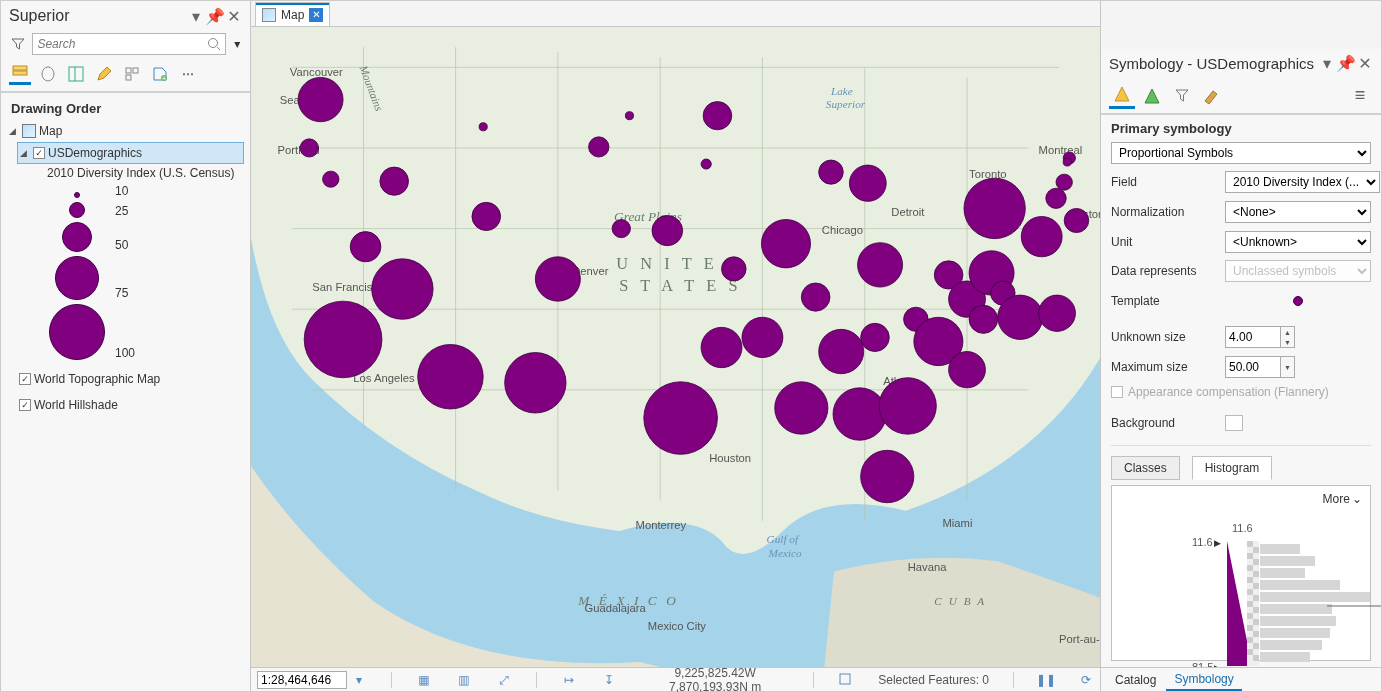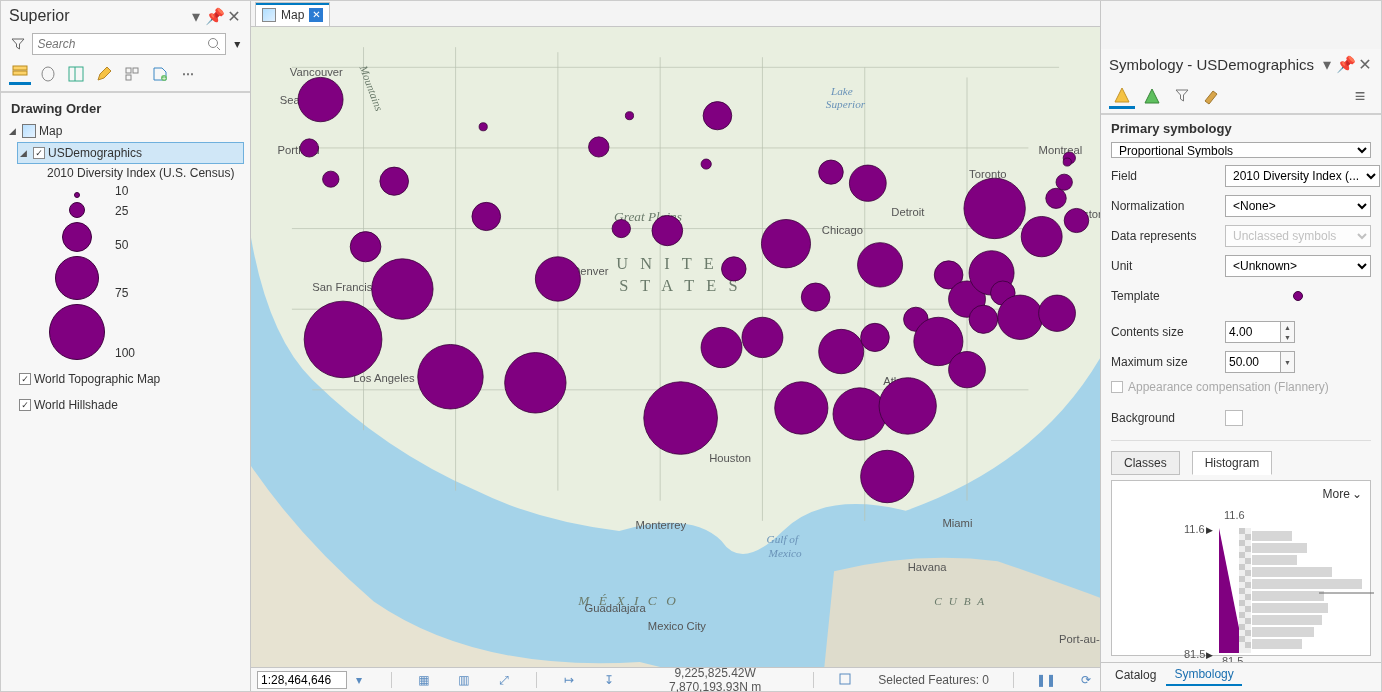--- a/index.html
+++ b/index.html
@@ -48,38 +48,38 @@
   .sb-icon{width:16px;height:16px;display:flex;align-items:center;justify-content:center;cursor:pointer;color:#5a8bc0;}
 
   
   .symbology { width:280px; background:#f7f7f7; display:flex; flex-direction:column;margin-top:48px;}
   .sym-iconrow{ display:flex; gap:4px; padding:4px 8px; border-bottom:2px solid #d0d0d0; align-items:center;}
   .sym-iconrow .ib2{ width:26px;height:26px;display:flex;align-items:center;justify-content:center;cursor:pointer;}
   .sym-iconrow .ib2.active{ border-bottom:3px solid #007ac2;}
   .burger{ margin-left:auto;}
   .sym-body{ padding:6px 10px; display:flex; flex-direction:column; gap:6px; overflow-y:auto; }
   .prim-title{font-weight:bold; font-size:13px;}
-  select.fw, input.fw { width:100%; border:1px solid #aaa; height:16px; font-size:12px; padding:0 3px; background:#fff;}
+  select.fw, input.fw { width:100%; border:1px solid #aaa; height:22px; font-size:12px; padding:0 3px; background:#fff;}
   .fld-row{display:flex; align-items:center; gap:6px; height:24px;}
   .fld-row .lbl{ width:108px; flex-shrink:0;}
   .fld-row select,.fld-row input{ flex:1; border:1px solid #aaa; height:22px; font-size:12px; padding:0 3px; background:#fff;}
   .disabled{ color:#aaa;}
   .dot-tpl{width:10px;height:10px;background:#800080;border-radius:50%; border:1px solid #400040; margin:0 auto;}
   .spin{display:flex;align-items:center;}
   .spin input{width:56px;height:22px;border:1px solid #aaa;font-size:12px;padding:0 3px;}
   .spin .arrows{display:flex;flex-direction:column;border:1px solid #aaa;border-left:none;height:22px;width:14px;}
   .spin .arrows div{flex:1;display:flex;align-items:center;justify-content:center;font-size:7px;color:#555;cursor:pointer;}
   .check-row{display:flex;align-items:center;gap:5px;}
   .check-row .cbx{width:12px;height:12px;border:1px solid #bbb;background:#fff;}
   hr.sep{border:none;border-top:1px solid #ddd;margin:4px 0;}
 
   .sym-tabs{display:flex; gap:12px;}
   .sym-tab{ padding:4px 12px; border:1px solid #c0c0c0; background:#eee; cursor:pointer; font-size:12px;}
   .sym-tab.active{ background:#fff; border-bottom:1px solid #fff; position:relative; z-index:1;}
-  .hist-area{ border:1px solid #c0c0c0; padding:12px; background:#fff; margin-top:-1px; height:176px; position:relative;}
+  .hist-area{ border:1px solid #c0c0c0; padding:20px; background:#fff; margin-top:-1px; height:176px; position:relative;}
   .more-btn{ position:absolute; top:6px; right:8px; font-size:12px; cursor:pointer; display:flex; align-items:center; gap:2px;}
   .bottom-tabs{ display:flex; border-top:1px solid #c6c6c6; height:24px; align-items:center; padding:0 6px; gap:2px;}
   .bt-tab{ padding:3px 8px; font-size:12px; cursor:pointer;}
   .bt-tab.active{ color:#1a6fb0; border-bottom:2px solid #007ac2;}
 
   
   .maplabel { font-family:Georgia,serif; fill:#6b7b6b; font-style:italic;}
   .maplabel2 { font-family:"Segoe UI",sans-serif; fill:#555; font-size:11px;}
   .maplabel-main { font-family:Georgia,serif; fill:#6b7b6b; letter-spacing:4px; font-size:16px;}
   .waterlabel { font-family:Georgia,serif; fill:#6a93b8; font-style:italic; font-size:11px;}
@@ -380,36 +380,36 @@
       <div class="fld-row">
         <span class="lbl">Field</span>
         <select><option>2010 Diversity Index (...</option></select>
 
       </div>
       <div class="fld-row">
         <span class="lbl">Normalization</span>
         <select><option>&lt;None&gt;</option></select>
       </div>
       <div class="fld-row">
+        <span class="lbl">Unit</span>
+        <select><option>&lt;Unknown&gt;</option></select>
+      </div>
+      <div class="fld-row">
         <span class="lbl">Data represents</span>
         <select class="disabled" disabled=""><option>Unclassed symbols</option></select>
-      </div>
-      <div class="fld-row">
-        <span class="lbl">Unit</span>
-        <select><option>&lt;Unknown&gt;</option></select>
       </div>
       <div class="fld-row">
         <span class="lbl">Template</span>
         <div style="flex:1;display:flex;justify-content:center;">
             <div class="dot-tpl"></div>
           </div>
       </div>
 
       <div class="fld-row" style="margin-top:6px;">
-        <span class="lbl">Contents size</span>
+        <span class="lbl">Unknown size</span>
         <div class="spin">
            <input value="4.00" style="">
            <div class="arrows">
               <div>▲</div>
               <div>▼</div>
             </div>
         </div>
       </div>
       <div class="fld-row">
         <span class="lbl">Maximum size</span>

